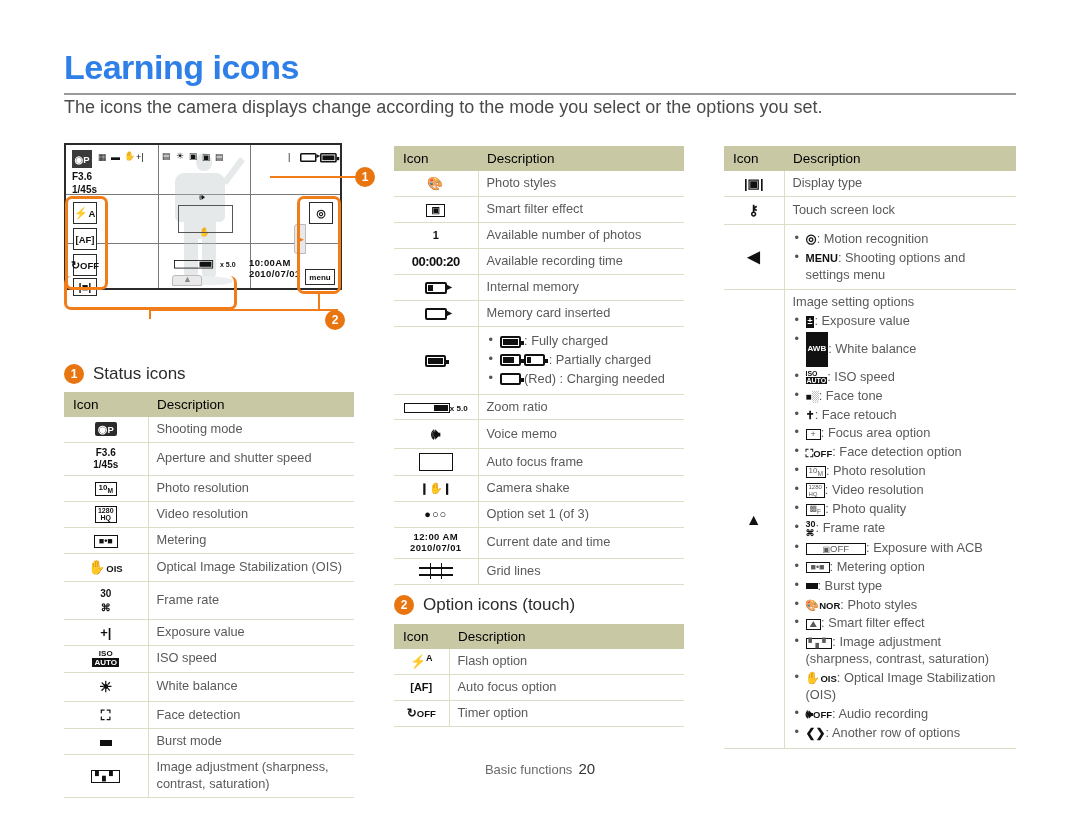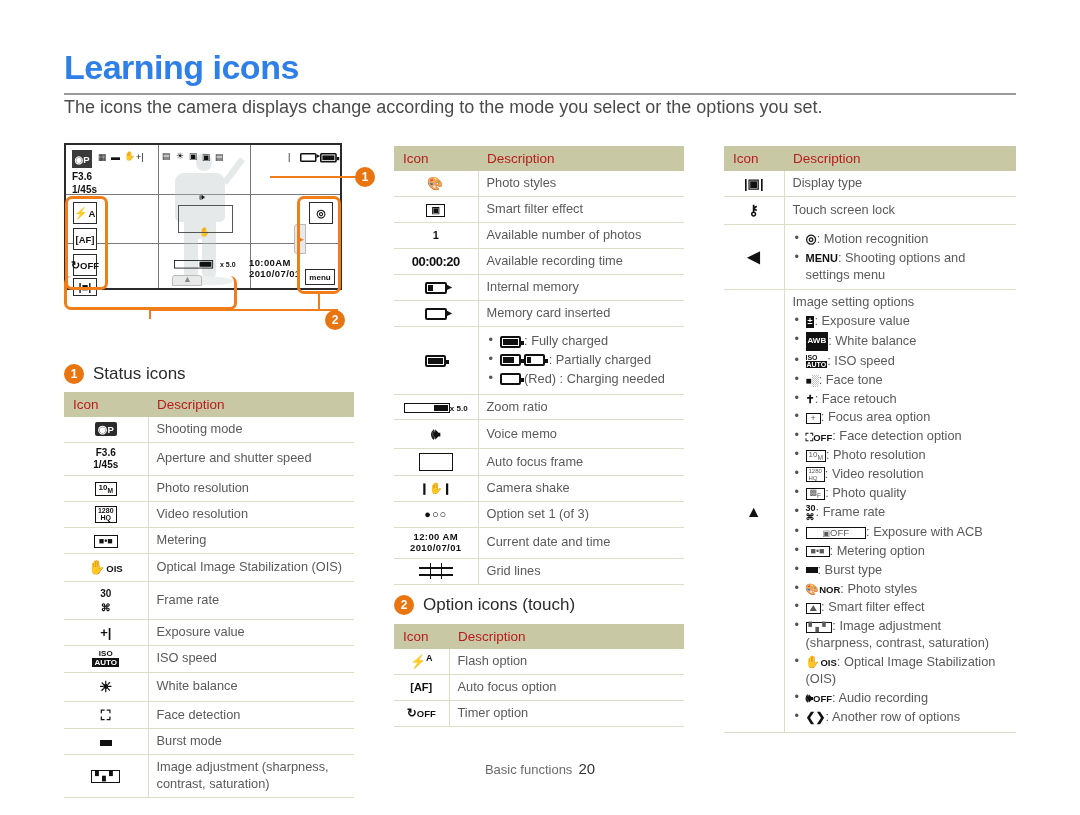--- a/index.html
+++ b/index.html
@@ -67,21 +67,21 @@
     position:absolute; display:flex; align-items:center; gap:9px;
     font-size:17px; color:#2b2b2b;
   }
   .section-head .badge { position:static; }
 
   
   table.icon-table {
     position:absolute; border-collapse:collapse; table-layout:fixed;
   }
   table.icon-table thead th {
-    background:#c8c9a4; color:#b91c1c; font-weight:normal;
+    background:#c8c9a4; color:#000000; font-weight:normal;
     font-size:13.5px; text-align:left; padding:5px 9px; height:23px;margin-top:46px;
   }
   table.icon-table thead th.c-icon { width:84px; }
   table.icon-table tbody td {
     border-bottom:1px solid #ddddc8;
     font-size:12.8px; color:#5a5a5a; padding:4px 8px;
     vertical-align:middle; line-height:1.32;
   }
   table.icon-table tbody td.c-icon {
     text-align:center; color:#111; font-weight:bold;
@@ -430,21 +430,21 @@
           <li><span class="g mono-b" style="font-size:11px">MENU</span><span>: Shooting options and settings menu</span></li>
         </ul>
       </td>
     </tr>
     <tr>
       <td class="c-icon"><span style="font-size:16px">▲</span></td>
       <td>
         <div style="margin-bottom:2px">Image setting options</div>
         <ul class="bul">
           <li><span class="g" style="background:#111;color:#fff;padding:0 2px;font-size:9px">±</span><span>: Exposure value</span></li>
-          <li><span class="g" style="background:#111;color:#fff;padding:4px 2px;font-size:8px">AWB</span><span>: White balance</span></li>
+          <li><span class="g" style="background:#111;color:#fff;padding:12px 2px;font-size:8px">AWB</span><span>: White balance</span></li>
           <li><span class="g" style="font-size:7px;line-height:1">ISO<br><span style="background:#111;color:#fff;padding:0 1px">AUTO</span></span><span>: ISO speed</span></li>
           <li><span class="g" style="font-size:10px">■░</span><span>: Face tone</span></li>
           <li><span class="g" style="font-size:11px">✝</span><span>: Face retouch</span></li>
           <li><span class="g-box" style="padding:0 4px;font-size:9px">+</span><span>: Focus area option</span></li>
           <li><span class="g" style="font-size:11px">⛶<span class="tiny">OFF</span></span><span>: Face detection option</span></li>
           <li><span class="g-box" style="padding:0 2px;font-size:8px">10<sub>M</sub></span><span>: Photo resolution</span></li>
           <li><span class="g-box" style="padding:0 2px;font-size:6px;line-height:1.1">1280<br>HQ</span><span>: Video resolution</span></li>
           <li><span class="g-box" style="padding:0 3px;font-size:8px">▩<sub>F</sub></span><span>: Photo quality</span></li>
           <li><span class="g" style="font-size:9px;line-height:1">30<br>⌘</span><span>: Frame rate</span></li>
           <li><span class="g-box" style="padding:0 16px;font-size:8px">▣<span class="tiny">OFF</span></span><span>: Exposure with ACB</span></li>

